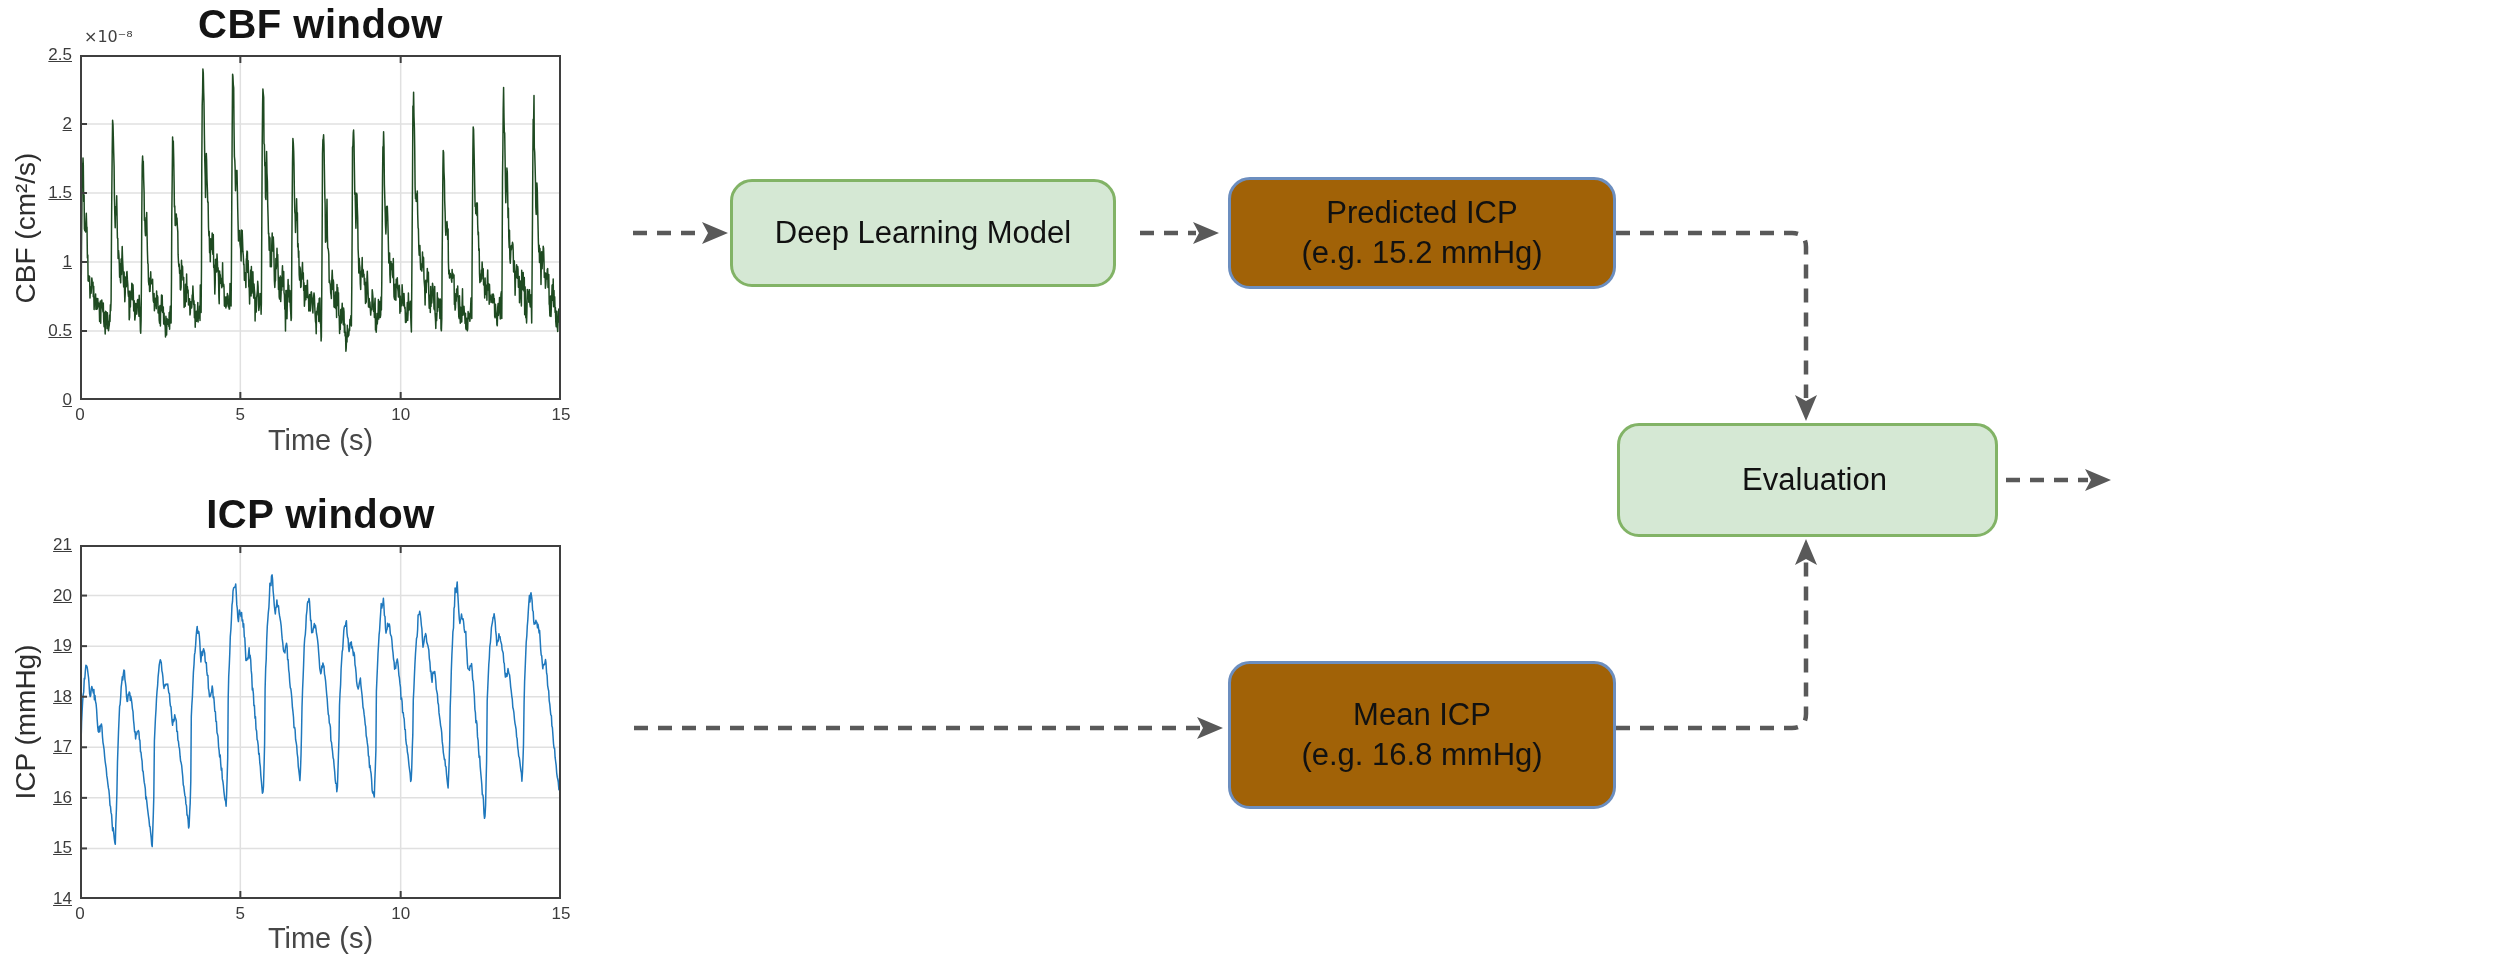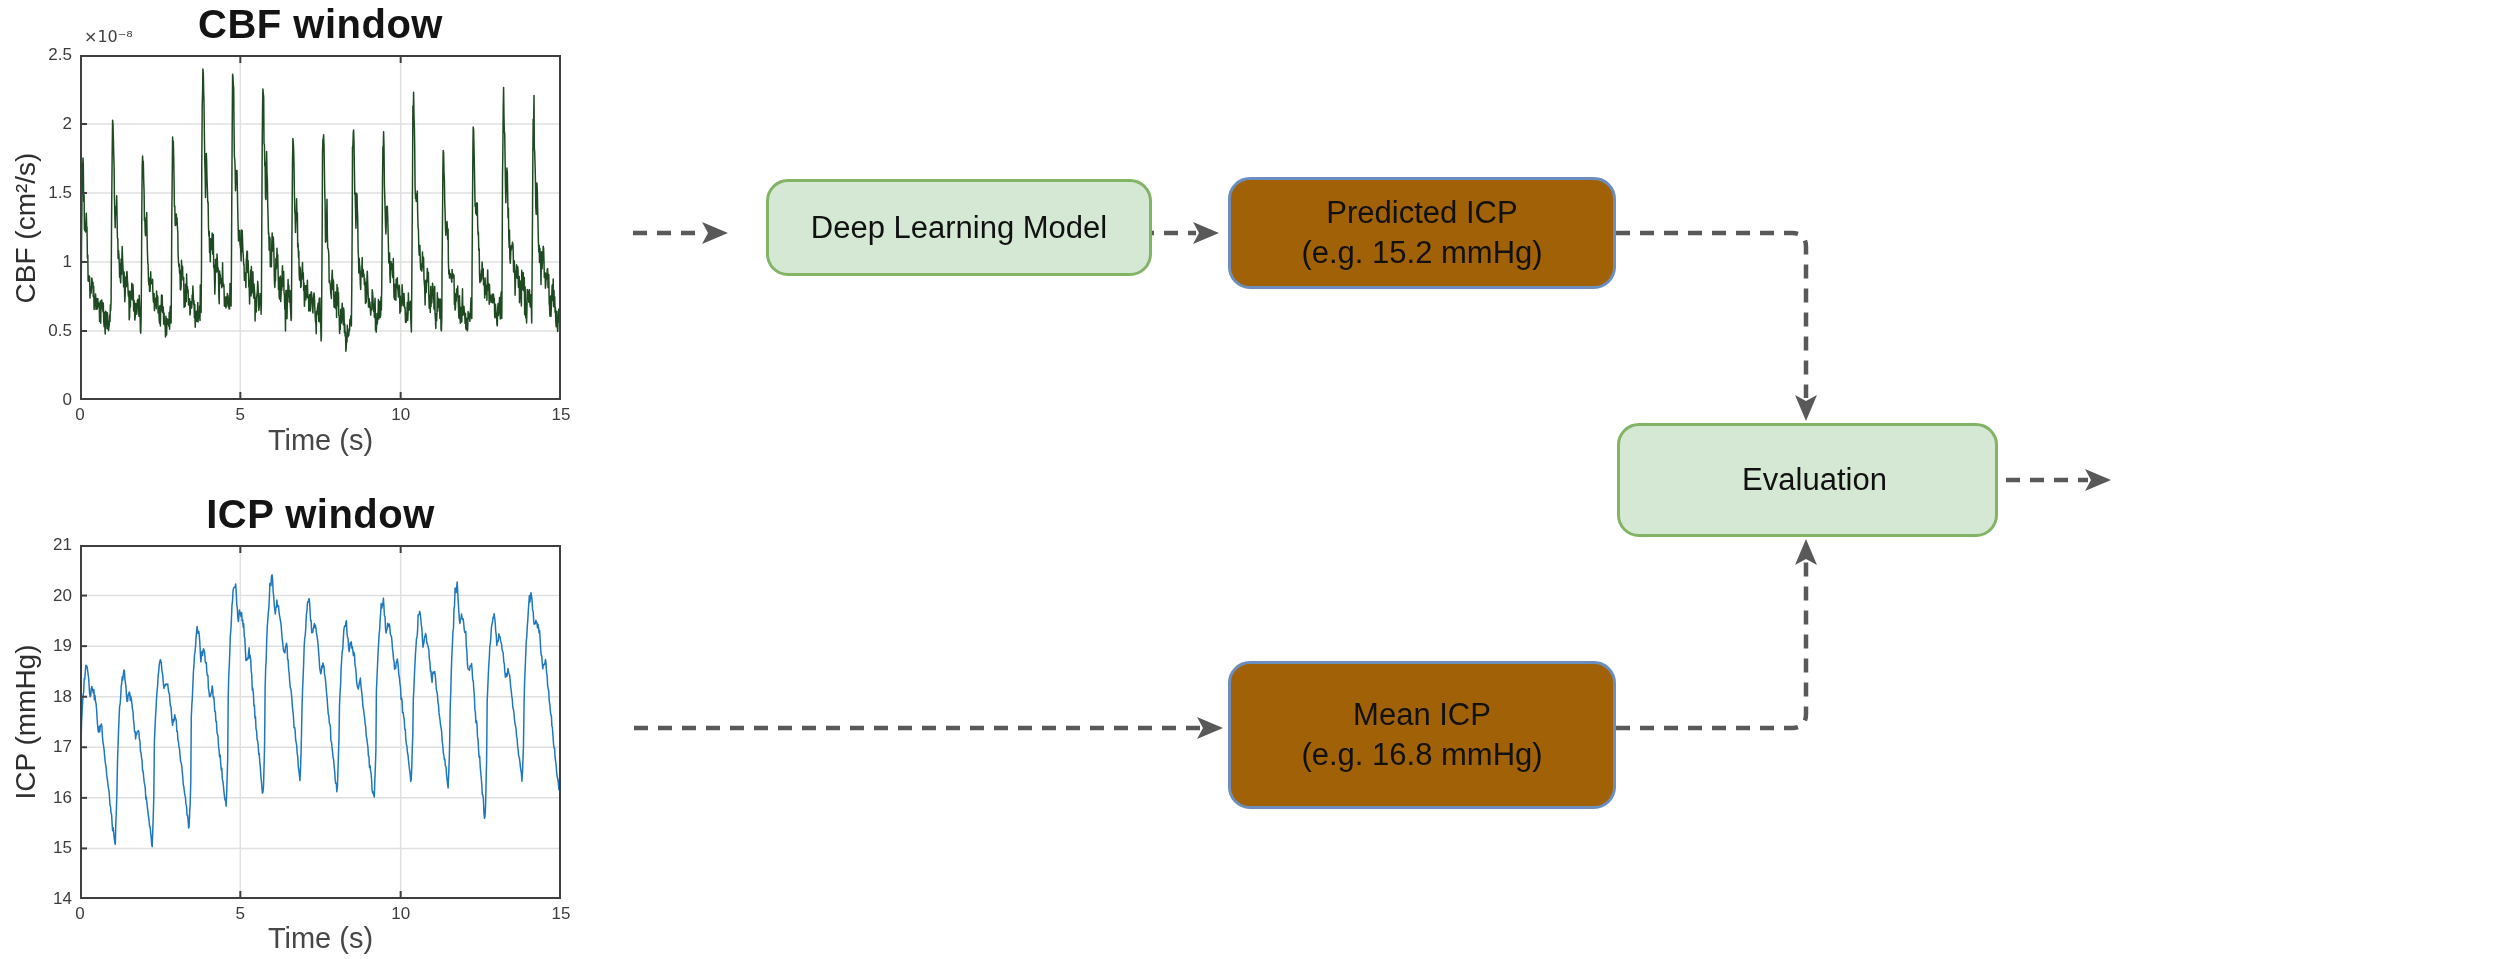--- a/index.html
+++ b/index.html
@@ -2,21 +2,21 @@
 <html><head>
 <meta charset="utf-8">
 <style>
   html,body{margin:0;padding:0;background:#ffffff;}
   body{font-family:"Liberation Sans",sans-serif;}
   .canvas{position:relative;width:2500px;height:959px;background:#ffffff;overflow:hidden;}
 
   .chart-title{position:absolute;text-align:center;font-weight:bold;font-size:40px;color:#141414;letter-spacing:.5px;}
   .mult{position:absolute;font-size:16px;color:#404040;font-family:"DejaVu Sans",sans-serif;}
   .ytick-col{position:absolute;display:flex;flex-direction:column;justify-content:space-between;align-items:flex-end;font-size:17px;color:#3c3c3c;}
-  .ytick-col span{line-height:18px;height:18px;}
+  .ytick-col span{line-height:18px;height:18px;text-decoration:underline;}
   .xtick-row{position:absolute;height:22px;font-size:17px;color:#3c3c3c;}
   .xtick-row span{position:absolute;transform:translateX(-50%);}
   .xlabel{position:absolute;text-align:center;font-size:29px;color:#474747;}
   .ylabel{position:absolute;display:flex;align-items:center;justify-content:center;overflow:visible;}
   .ylabel span{transform:rotate(-90deg);white-space:nowrap;font-size:28px;color:#2e2e2e;}
   .plot{position:absolute;background:#ffffff;}
 
   .fbox{position:absolute;display:flex;flex-direction:column;align-items:center;justify-content:center;text-align:center;
         font-size:31px;color:#111111;border-radius:22px;line-height:1.28;box-sizing:border-box;}
   .fbox.green{background:#d5e8d4;border:3.5px solid #82b366;}
@@ -124,21 +124,21 @@
       </marker>
     </defs>
     <path class="dash" d="M633,233 H705" marker-end="url(#ah)"></path>
     <path class="dash" d="M1140,233 H1196" marker-end="url(#ah)"></path>
     <path class="dash" d="M1616,233 H1792 Q1806,233 1806,247 V398" marker-end="url(#ah)"></path>
     <path class="dash" d="M1616,728 H1792 Q1806,728 1806,714 V562" marker-end="url(#ah)"></path>
     <path class="dash" d="M2006,480 H2088" marker-end="url(#ah)"></path>
     <path class="dash" d="M634,728 H1200" marker-end="url(#ah)"></path>
   </svg>
 
-  <div class="fbox green" style="left:730px;top:179px;width:386px;height:97px;margin-left:36px;">
+  <div class="fbox green" style="left:730px;top:179px;width:386px;height:108px;">
     <span>Deep Learning Model</span>
   </div>
 
   <div class="fbox blue" style="left:1228px;top:177px;width:388px;height:112px;">
     <span>Predicted ICP</span>
     <span>(e.g. 15.2 mmHg)</span>
   </div>
 
   <div class="fbox green" style="left:1617px;top:423px;width:381px;height:114px;padding-left:14px;">
     <span>Evaluation</span>

